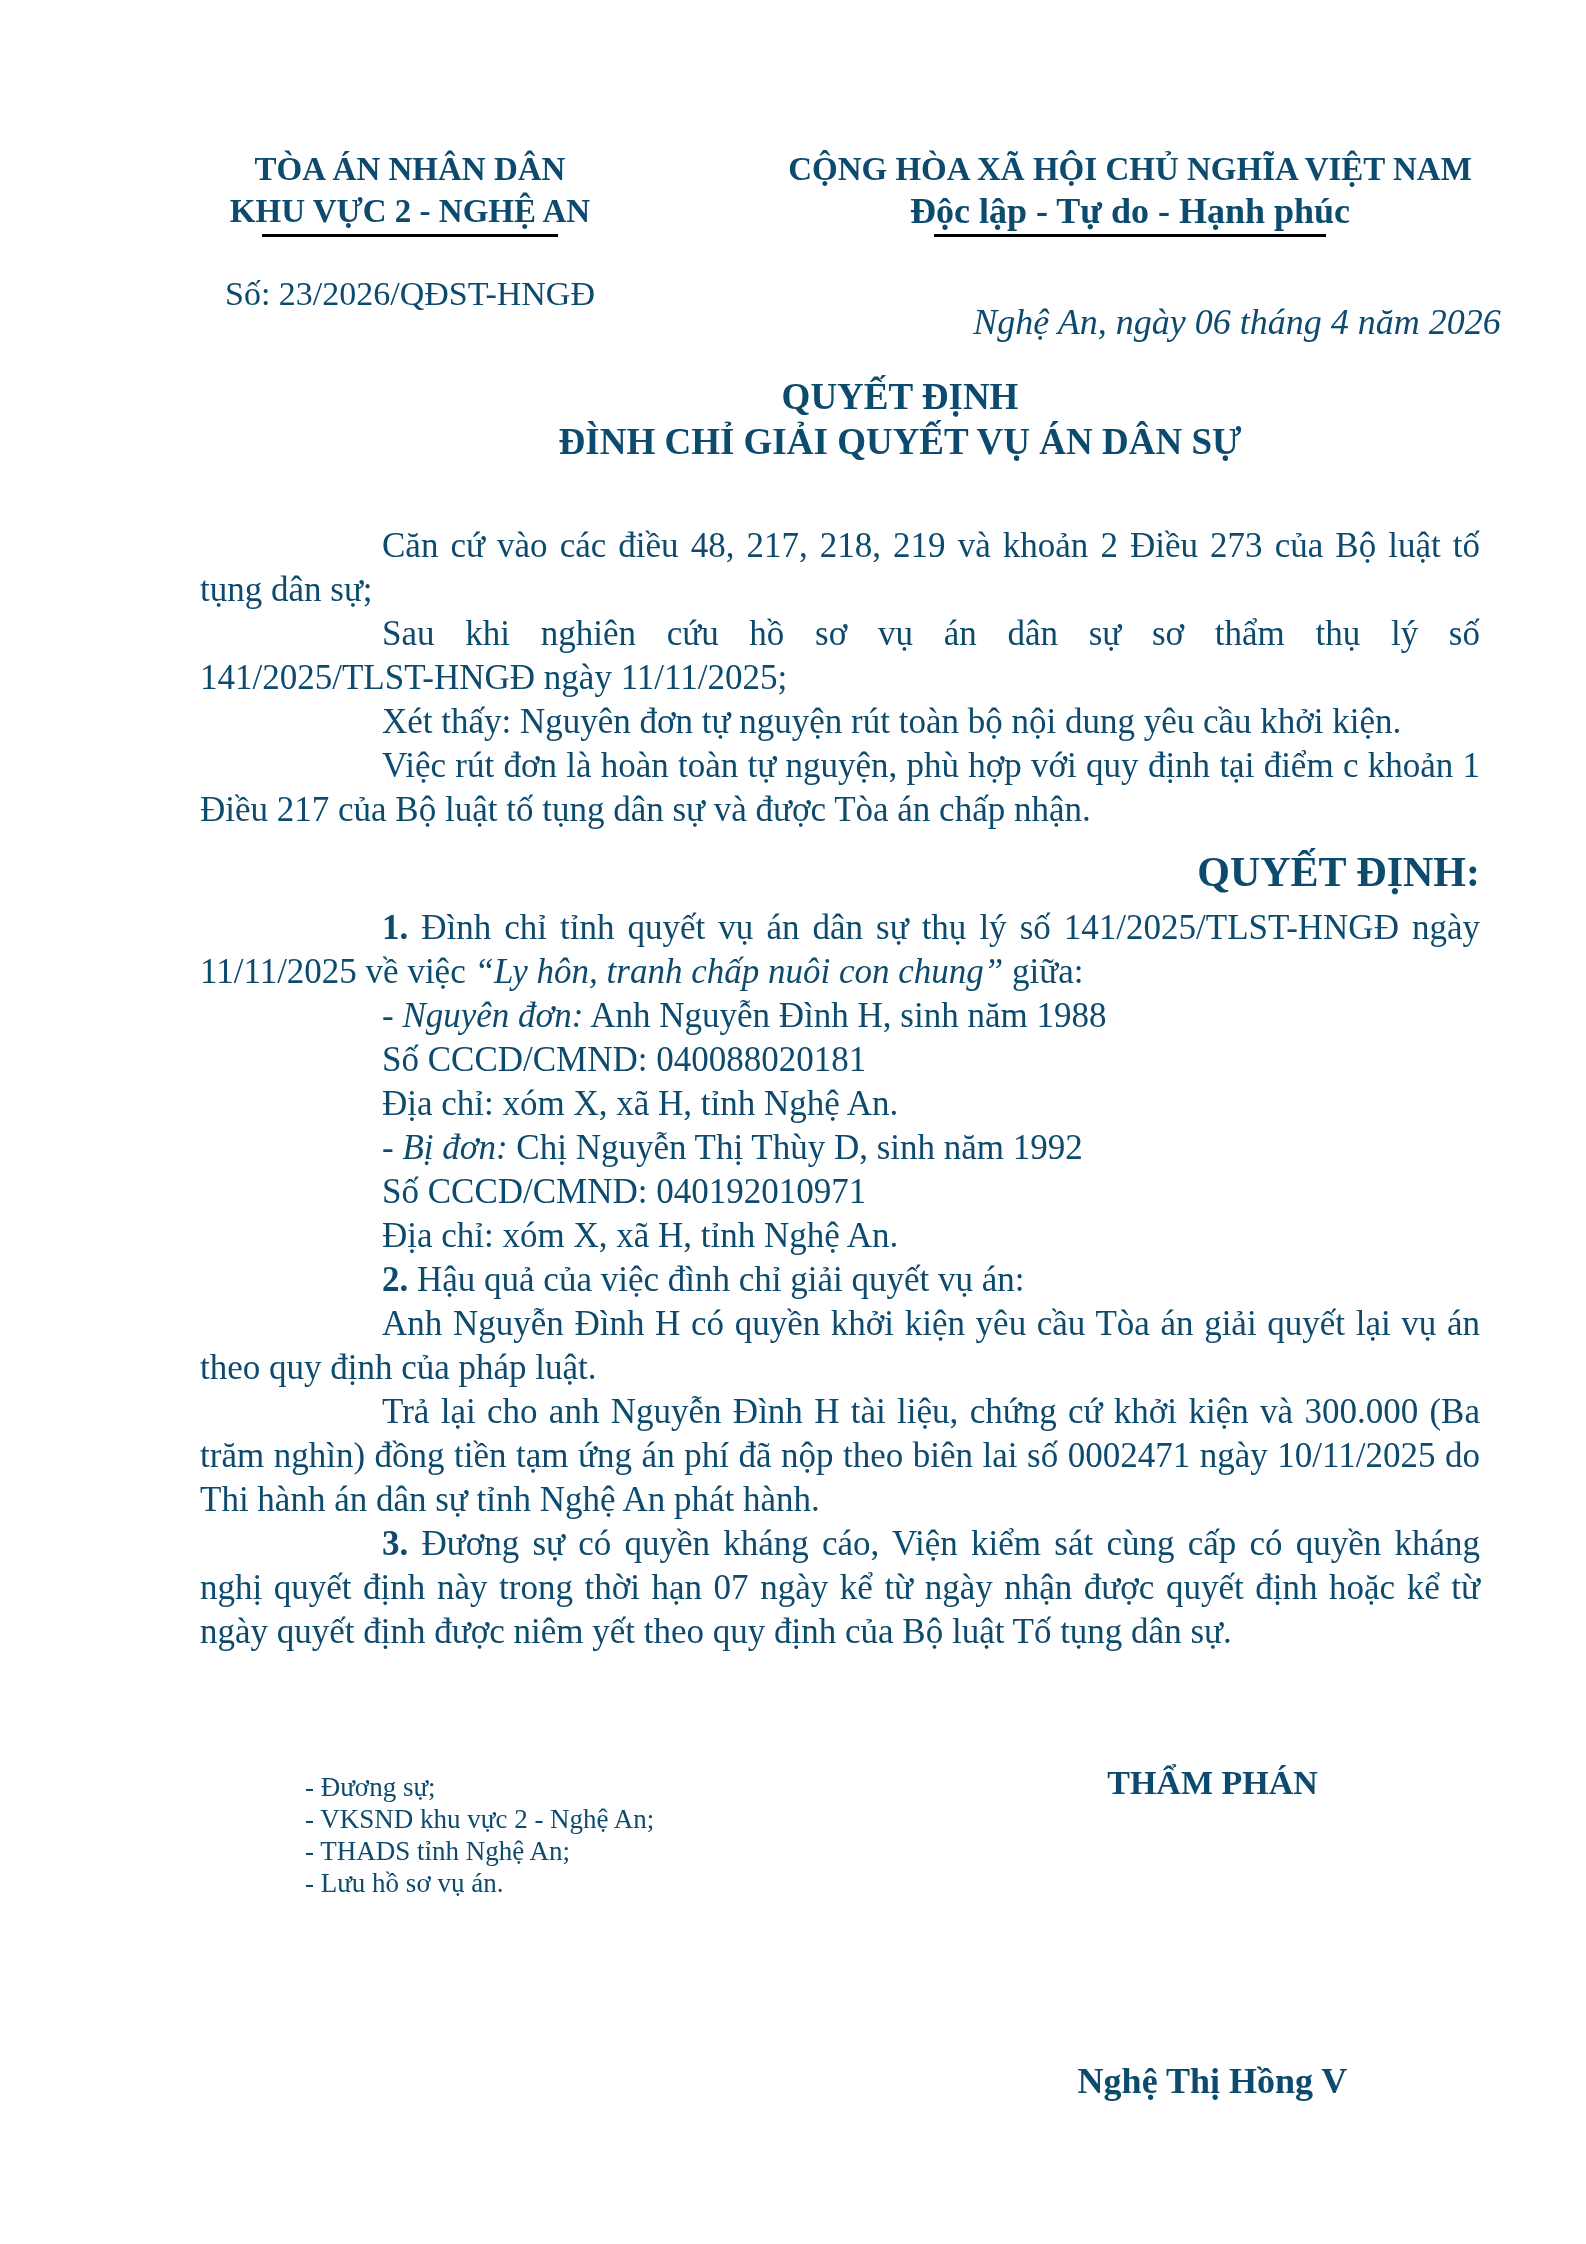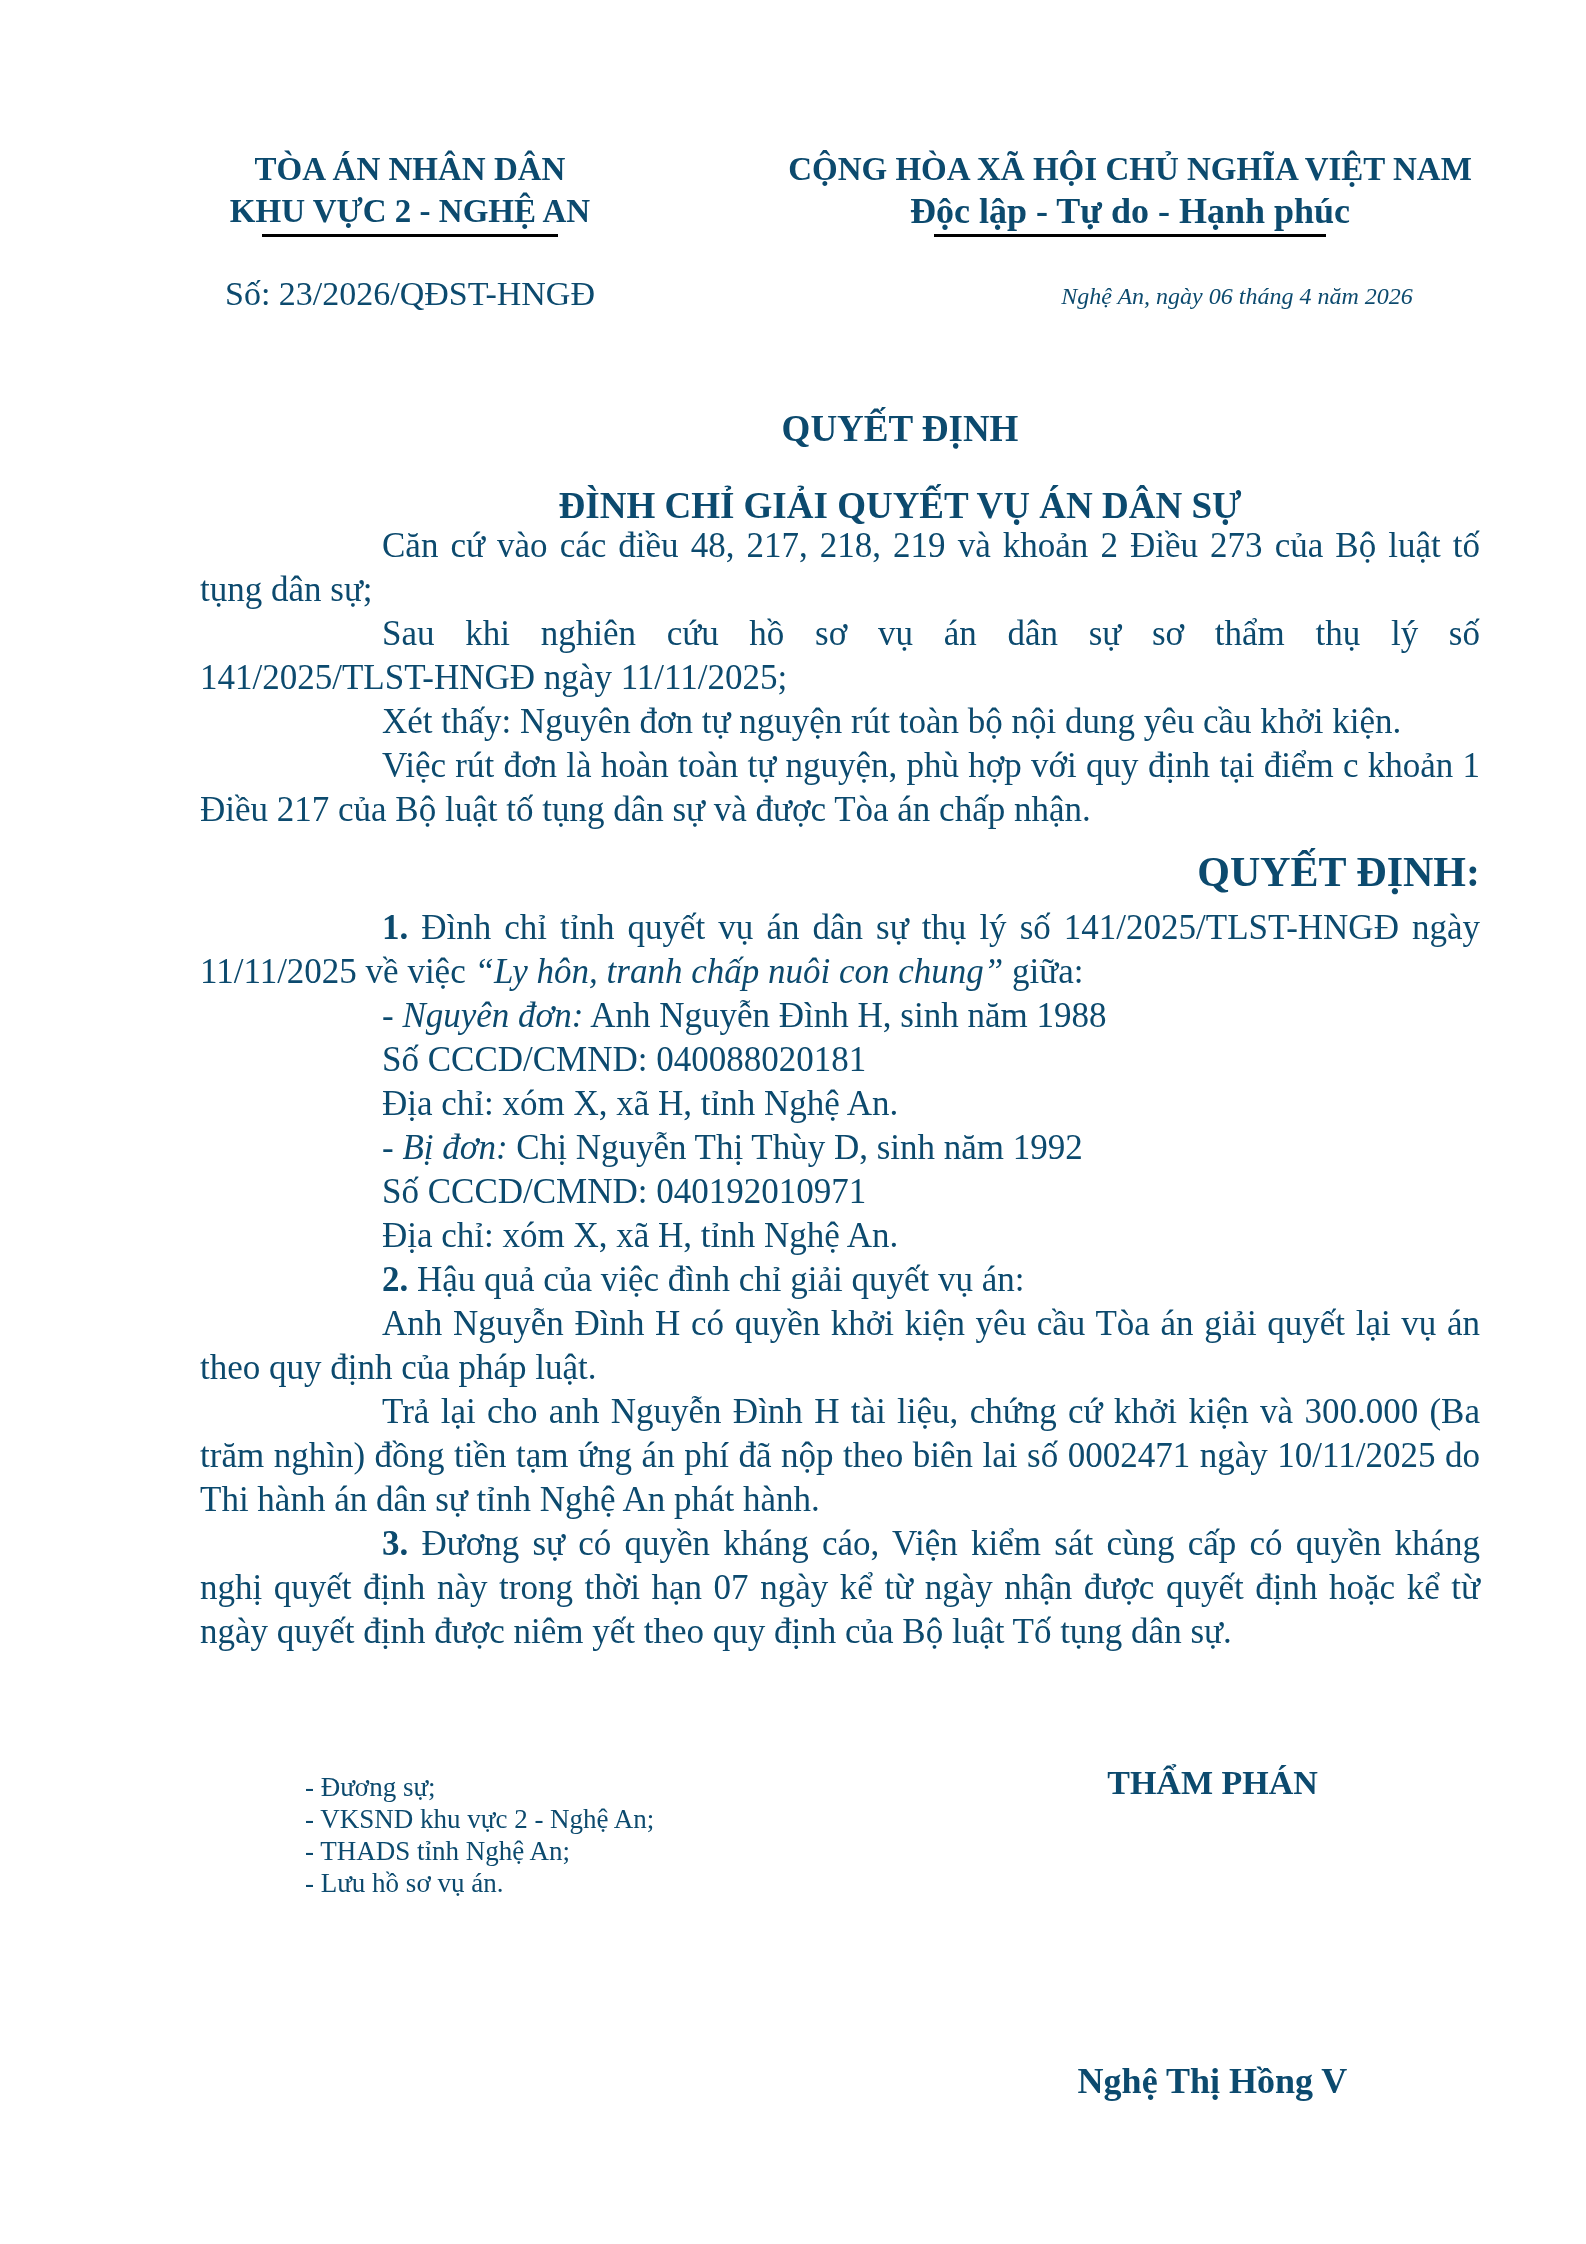--- a/index.html
+++ b/index.html
@@ -28,30 +28,30 @@
   .national-line2 { font-size:36px; }
   .rule {
     height:0; border-bottom:3px solid #000; margin:2px auto 0 auto;
   }
   .rule-left  { width:296px; }
   .rule-right { width:392px; }
   .doc-number {
     margin-top:36px; font-size:34px; font-weight:normal;
   }
   .date-line {
-    margin-top:38px; font-size:24px; padding-left:214px;
+    margin-top:64px; font-size:36px; padding-left:214px;
   }
 
   
   .doc-title {
     position:absolute; top:374px; left:230px; width:1280px;
     text-align:center; font-weight:bold; font-size:37px; line-height:45px;
     padding-left:0;
   }
-  .doc-title div { padding-left:60px; white-space:nowrap;margin-top:32px; }
+  .doc-title div { padding-left:60px; white-space:nowrap; }
 
   
   .body-block {
     position:absolute; top:524px; left:200px; width:1280px;
     font-size:35px; line-height:44px;
     text-align:justify;
   }
   .para {
     margin:0; text-indent:182px;
   }

